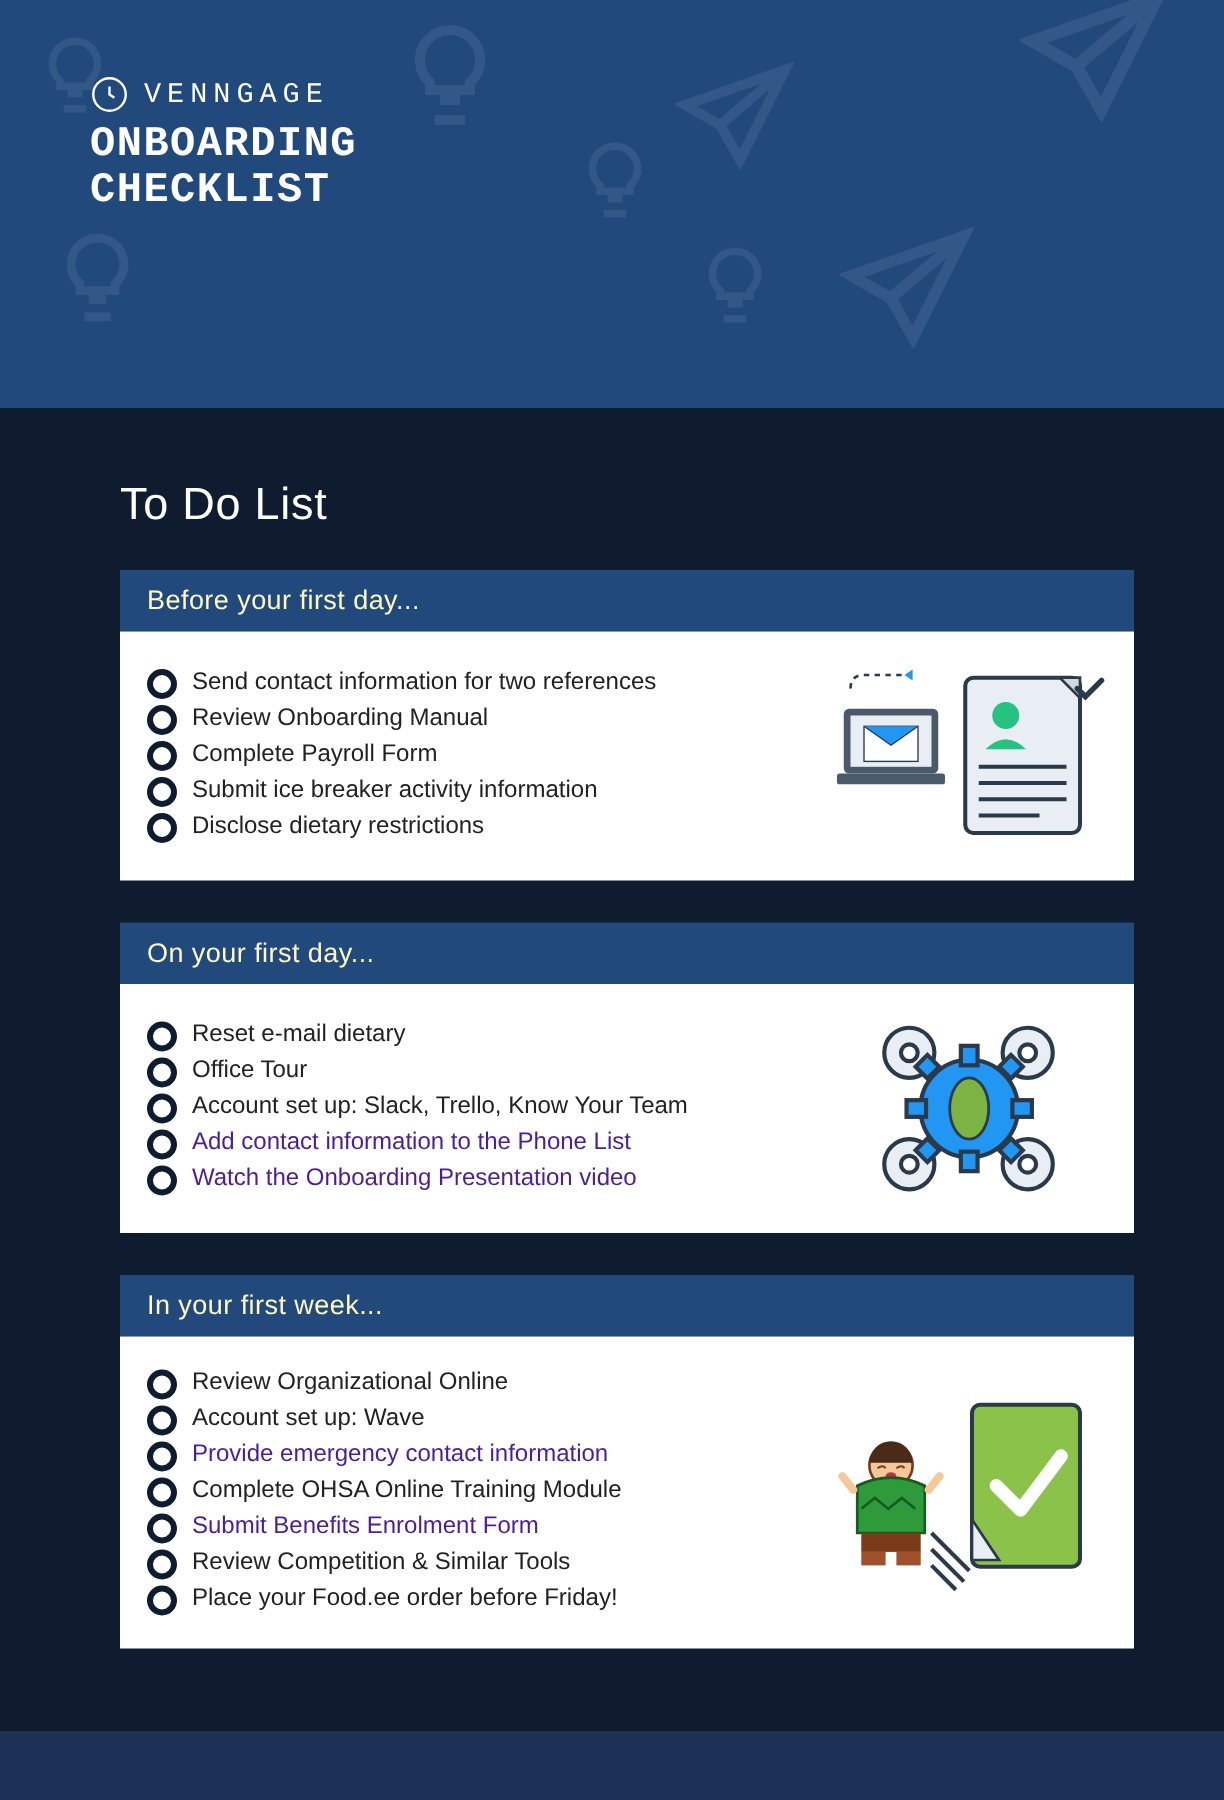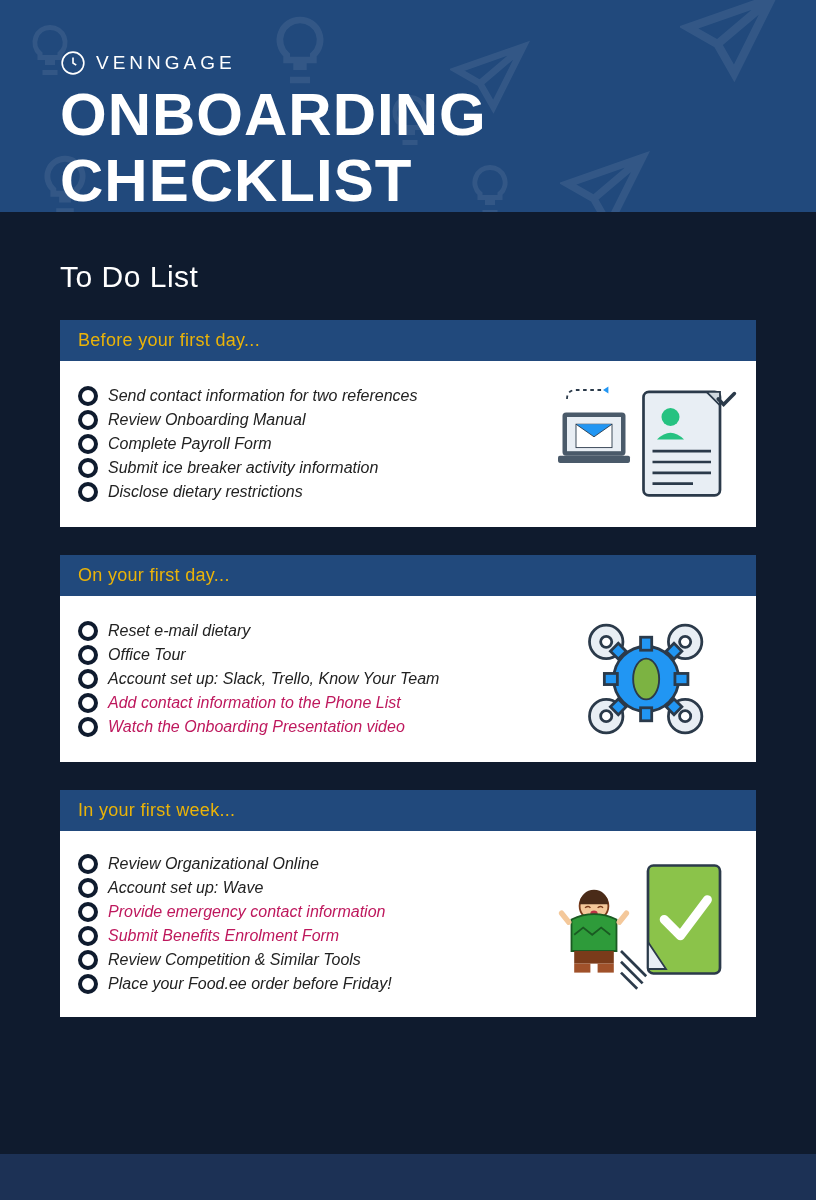--- a/index.html
+++ b/index.html
@@ -6,24 +6,25 @@
   body {
     width: 816px;
     height: 1200px;
     background: #0f1b2e;
     font-family: -apple-system, BlinkMacSystemFont, "Segoe UI", Arial, sans-serif;
     overflow: hidden;
     position: relative;
   }
   .header {
     background: #21497c;
-    height: 212px;
+    height: 272px;
     padding: 50px 60px;
     position: relative;
     overflow: hidden;
+    font-family: Liberation Mono, monospace;
   }
   .bg-icons {
     position: absolute;
     inset: 0;
     opacity: 0.08;
   }
   .bg-icon {
     position: absolute;
     stroke: #fff;
     fill: none;
@@ -38,80 +39,78 @@
     z-index: 2;
   }
   .brand-name {
     color: #fff;
     font-size: 19px;
     letter-spacing: 4px;
     font-weight: 300;
   }
   .title {
     color: #fff;
-    font-size: 60px;
+    font-size: 28px;
     font-weight: 700;
     line-height: 1.1;
     letter-spacing: 1px;
     position: relative;
     z-index: 2;
   }
   .content {
-    padding: 48px 60px 40px 60px;
+    padding: 48px 60px 40px 80px;
   }
   .todo-title {
     color: #fff;
     font-size: 30px;
     font-weight: 400;
     letter-spacing: 0.5px;
     margin-bottom: 26px;
     font-family: "Trebuchet MS", sans-serif;
   }
   .section {
     margin-bottom: 28px;
   }
   .section-header {
     background: #21497c;
-    color: #eab308;
+    color: #fef9c3;
     padding: 10px 18px;
     font-size: 18px;
     font-weight: 400;
     letter-spacing: 0.3px;
     font-family: "Trebuchet MS", sans-serif;
   }
   .section-body {
     background: #fff;
     padding: 18px 18px 18px 18px;
     display: flex;
     align-items: center;
     gap: 20px;
   }
   .items {
     flex: 1;
   }
   .item {
     display: flex;
-    align-items: center;
     gap: 10px;
     margin: 4px 0;
-    font-style: italic;
   }
   .ring {
     width: 20px;
     height: 20px;
     border: 4px solid #0f1b2e;
     border-radius: 50%;
     flex-shrink: 0;
   }
   .item-text {
     font-size: 16px;
     color: #222;
   }
   .item-text.link {
-    color: #be185d;
+    color: #4c1d95;
   }
   .illus {
     width: 180px;
     flex-shrink: 0;
     display: flex;
     align-items: center;
     justify-content: center;
   }
   .footer-bar {
     position: absolute;
@@ -282,20 +281,24 @@
             <div class="item">
               <span class="ring"></span>
               <span class="item-text">Account set up: Wave</span>
             </div>
             <div class="item">
               <span class="ring"></span>
               <span class="item-text link">Provide emergency contact information</span>
             </div>
             <div class="item">
               <span class="ring"></span>
+              <span class="item-text">Complete OHSA Online Training Module</span>
+            </div>
+            <div class="item">
+              <span class="ring"></span>
               <span class="item-text link">Submit Benefits Enrolment Form</span>
             </div>
             <div class="item">
               <span class="ring"></span>
               <span class="item-text">Review Competition &amp; Similar Tools</span>
             </div>
             <div class="item">
               <span class="ring"></span>
               <span class="item-text">Place your Food.ee order before Friday!</span>
             </div>

